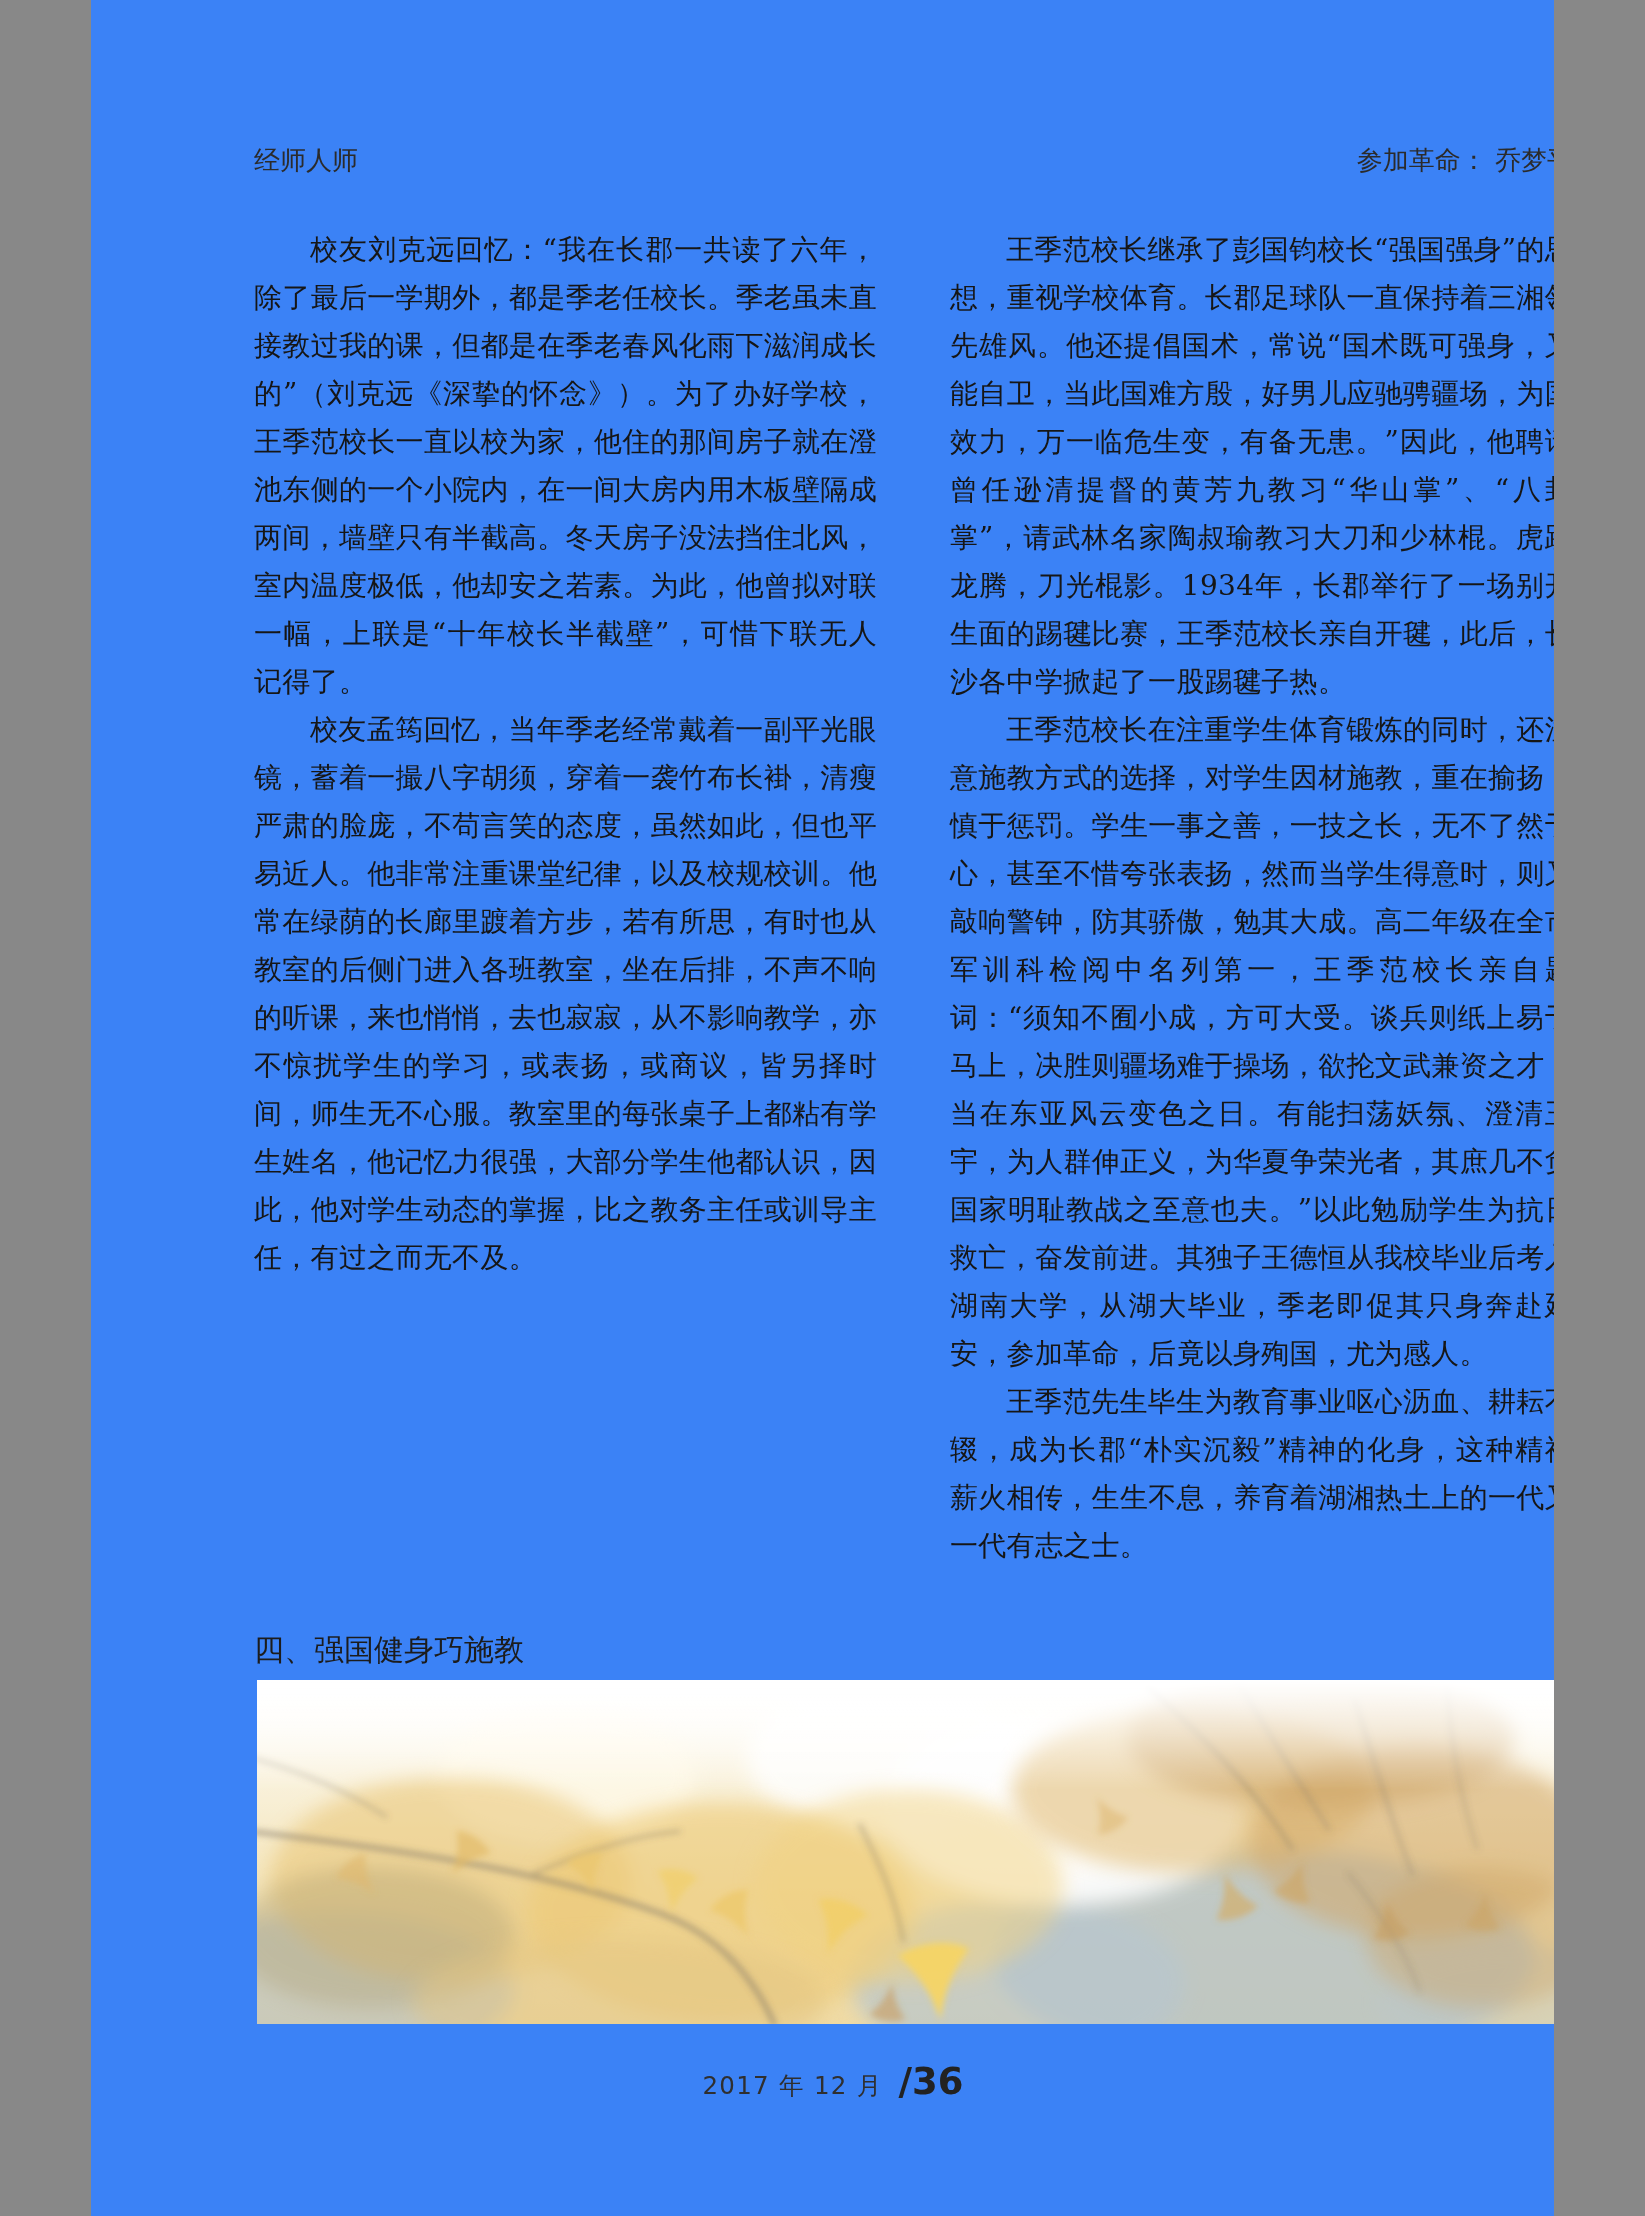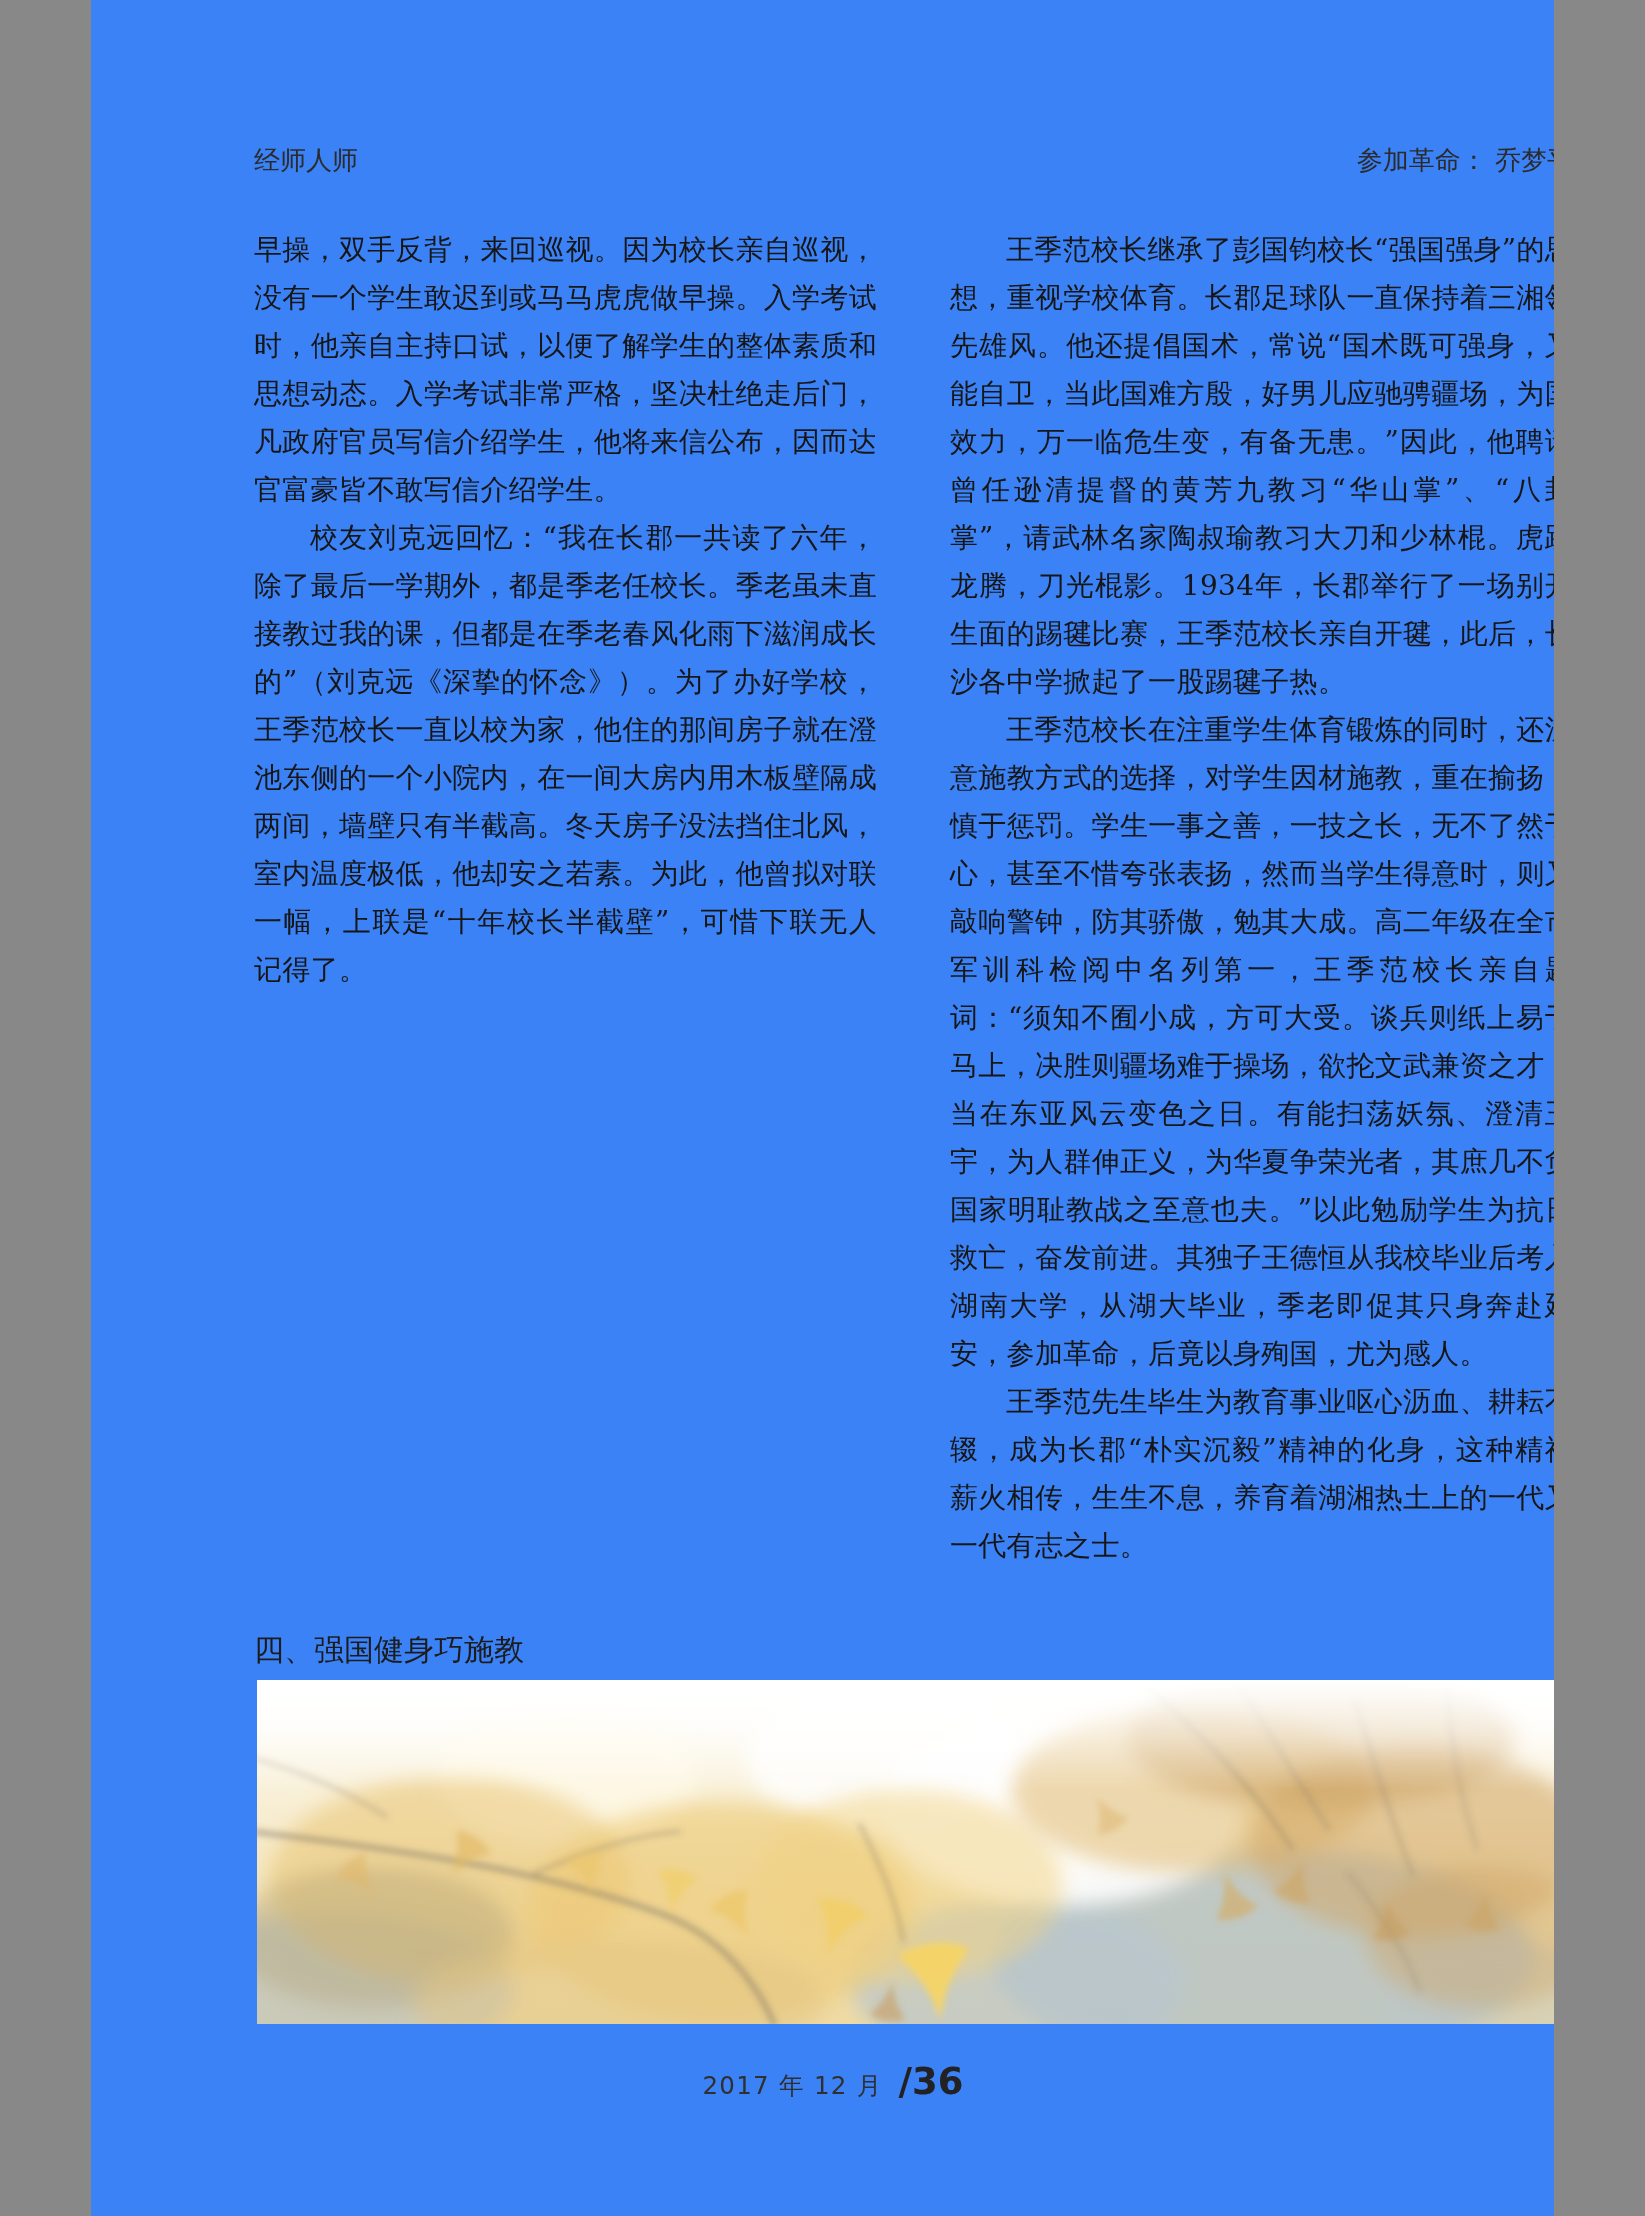--- a/index.html
+++ b/index.html
@@ -89,22 +89,22 @@
 <body>
 
 <div class="page">
 
   <div class="running-head">
     <span>经师人师</span>
     <span>参加革命： 乔梦平</span>
   </div>
 
   <div class="col col-left">
-    <p class="para">早操，双手反背，来回巡视。因为校长亲自巡视，没有一个学生敢迟到或马马虎虎做早操。入学考试时，他亲自主持口试，以便了解学生的整体素质和思想动态。入学考试非常严格，坚决杜绝走后门，凡政府官员写信介绍学生，他将来信公布，因而达官富豪皆不敢写信介绍学生。</p>
     <p class="para indent">校友刘克远回忆：“我在长郡一共读了六年，除了最后一学期外，都是季老任校长。季老虽未直接教过我的课，但都是在季老春风化雨下滋润成长的”（刘克远《深挚的怀念》）。为了办好学校，王季范校长一直以校为家，他住的那间房子就在澄池东侧的一个小院内，在一间大房内用木板壁隔成两间，墙壁只有半截高。冬天房子没法挡住北风，室内温度极低，他却安之若素。为此，他曾拟对联一幅，上联是“十年校长半截壁”，可惜下联无人记得了。</p>
+    <p class="para indent">校友孟筠回忆，当年季老经常戴着一副平光眼镜，蓄着一撮八字胡须，穿着一袭竹布长褂，清瘦严肃的脸庞，不苟言笑的态度，虽然如此，但也平易近人。他非常注重课堂纪律，以及校规校训。他常在绿荫的长廊里踱着方步，若有所思，有时也从教室的后侧门进入各班教室，坐在后排，不声不响的听课，来也悄悄，去也寂寂，从不影响教学，亦不惊扰学生的学习，或表扬，或商议，皆另择时间，师生无不心服。教室里的每张桌子上都粘有学生姓名，他记忆力很强，大部分学生他都认识，因此，他对学生动态的掌握，比之教务主任或训导主任，有过之而无不及。</p>
   </div>
 
   <div class="col col-right">
     <p class="para indent">王季范校长继承了彭国钧校长“强国强身”的思想，重视学校体育。长郡足球队一直保持着三湘领先雄风。他还提倡国术，常说“国术既可强身，又能自卫，当此国难方殷，好男儿应驰骋疆场，为国效力，万一临危生变，有备无患。”因此，他聘请曾任逊清提督的黄芳九教习“华山掌”、“八卦掌”，请武林名家陶叔瑜教习大刀和少林棍。虎跃龙腾，刀光棍影。1934年，长郡举行了一场别开生面的踢毽比赛，王季范校长亲自开毽，此后，长沙各中学掀起了一股踢毽子热。</p>
     <p class="para indent">王季范校长在注重学生体育锻炼的同时，还注意施教方式的选择，对学生因材施教，重在揄扬，慎于惩罚。学生一事之善，一技之长，无不了然于心，甚至不惜夸张表扬，然而当学生得意时，则又敲响警钟，防其骄傲，勉其大成。高二年级在全市军训科检阅中名列第一，王季范校长亲自题词：“须知不囿小成，方可大受。谈兵则纸上易于马上，决胜则疆场难于操场，欲抡文武兼资之才，当在东亚风云变色之日。有能扫荡妖氛、澄清玉宇，为人群伸正义，为华夏争荣光者，其庶几不负国家明耻教战之至意也夫。”以此勉励学生为抗日救亡，奋发前进。其独子王德恒从我校毕业后考入湖南大学，从湖大毕业，季老即促其只身奔赴延安，参加革命，后竟以身殉国，尤为感人。</p>
     <p class="para indent">王季范先生毕生为教育事业呕心沥血、耕耘不辍，成为长郡“朴实沉毅”精神的化身，这种精神薪火相传，生生不息，养育着湖湘热土上的一代又一代有志之士。</p>
   </div>
 
   <h2 class="section-heading">四、强国健身巧施教</h2>
 

